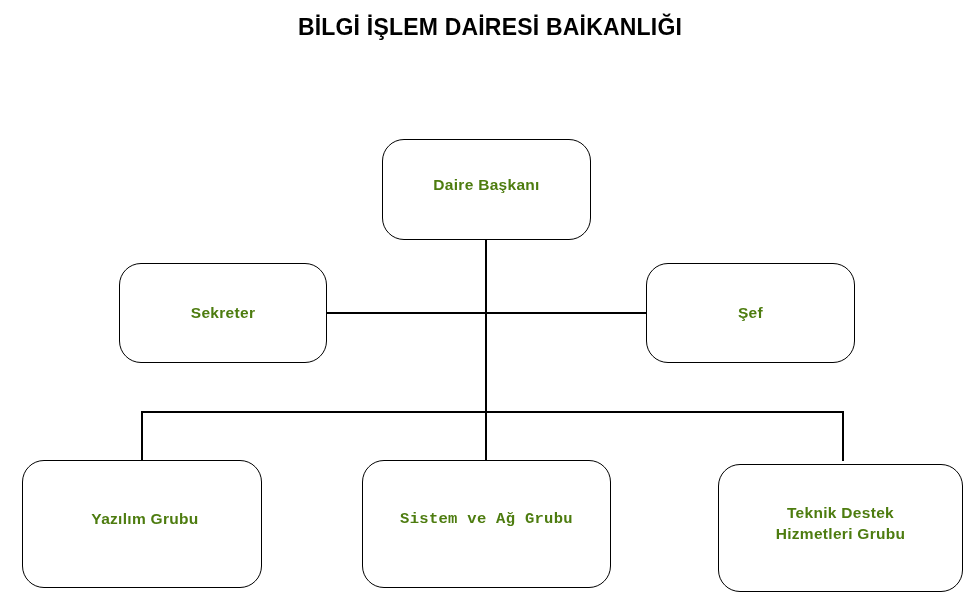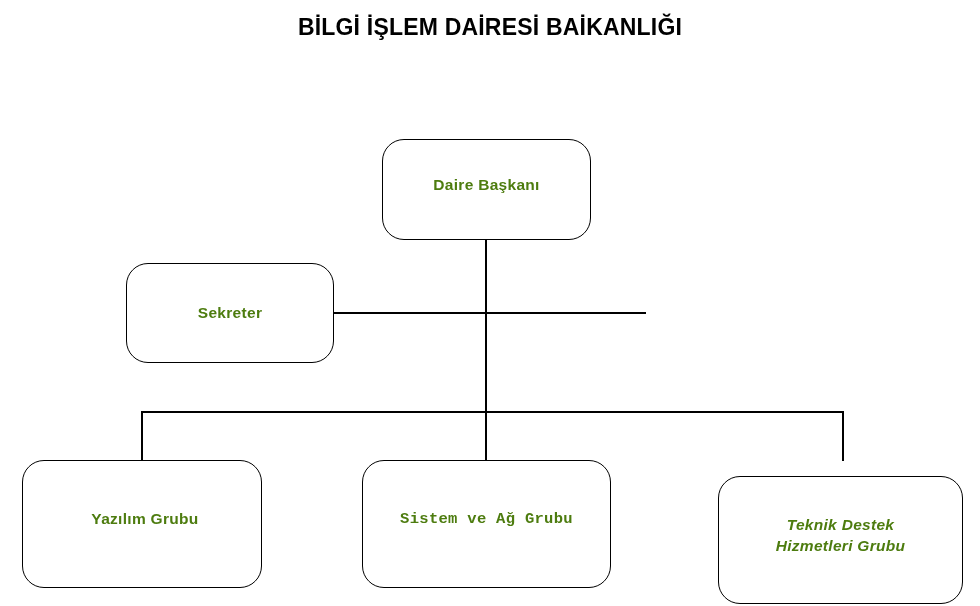--- a/index.html
+++ b/index.html
@@ -48,26 +48,26 @@
     color: #4d7c0f;
     text-align: center;
     line-height: 1.35;
     white-space: pre-line;
     letter-spacing: 0.3px;
   }
   
   #node-daire-baskani { left: 382px; top: 139px; width: 209px; height: 101px; }
   #node-daire-baskani .node-label { transform: translateY(-4px); }
 
-  #node-sekreter { left: 126px; top: 263px; width: 208px; height: 100px; }
+  #node-sekreter { left: 119px; top: 263px; width: 208px; height: 100px; }
   #node-sef      { left: 646px; top: 263px; width: 209px; height: 100px; }
 
   #node-yazilim-grubu  { left: 22px;  top: 460px; width: 240px; height: 128px; padding-left: 6px; }
   #node-sistem-ag-grubu{ left: 362px; top: 460px; width: 249px; height: 128px; font-family: Liberation Mono, monospace; }
-  #node-teknik-destek  { left: 718px; top: 476px; width: 245px; height: 128px; font-style: italic; }
+  #node-teknik-destek  { left: 718px; top: 464px; width: 245px; height: 128px; }
 
   #node-yazilim-grubu .node-label { transform: translateY(-5px); }
   #node-sistem-ag-grubu .node-label { transform: translateY(-5px); }
   #node-teknik-destek .node-label { transform: translateY(-4px); }
 
   
   .connector {
     position: absolute;
     background: #000000;
     z-index: 1;
@@ -100,20 +100,23 @@
   <div class="connector v-line" id="drop-right"></div>
 
   <div class="node-box" id="node-daire-baskani">
     <span class="node-label">Daire Başkanı</span>
   </div>
 
   <div class="node-box" id="node-sekreter">
     <span class="node-label">Sekreter</span>
   </div>
 
+  <div class="node-box" id="node-sef">
+    <span class="node-label">Şef</span>
+  </div>
 
   <div class="node-box" id="node-yazilim-grubu">
     <span class="node-label">Yazılım  Grubu</span>
   </div>
 
   <div class="node-box" id="node-sistem-ag-grubu">
     <span class="node-label">Sistem  ve Ağ Grubu</span>
   </div>
 
   <div class="node-box" id="node-teknik-destek">

